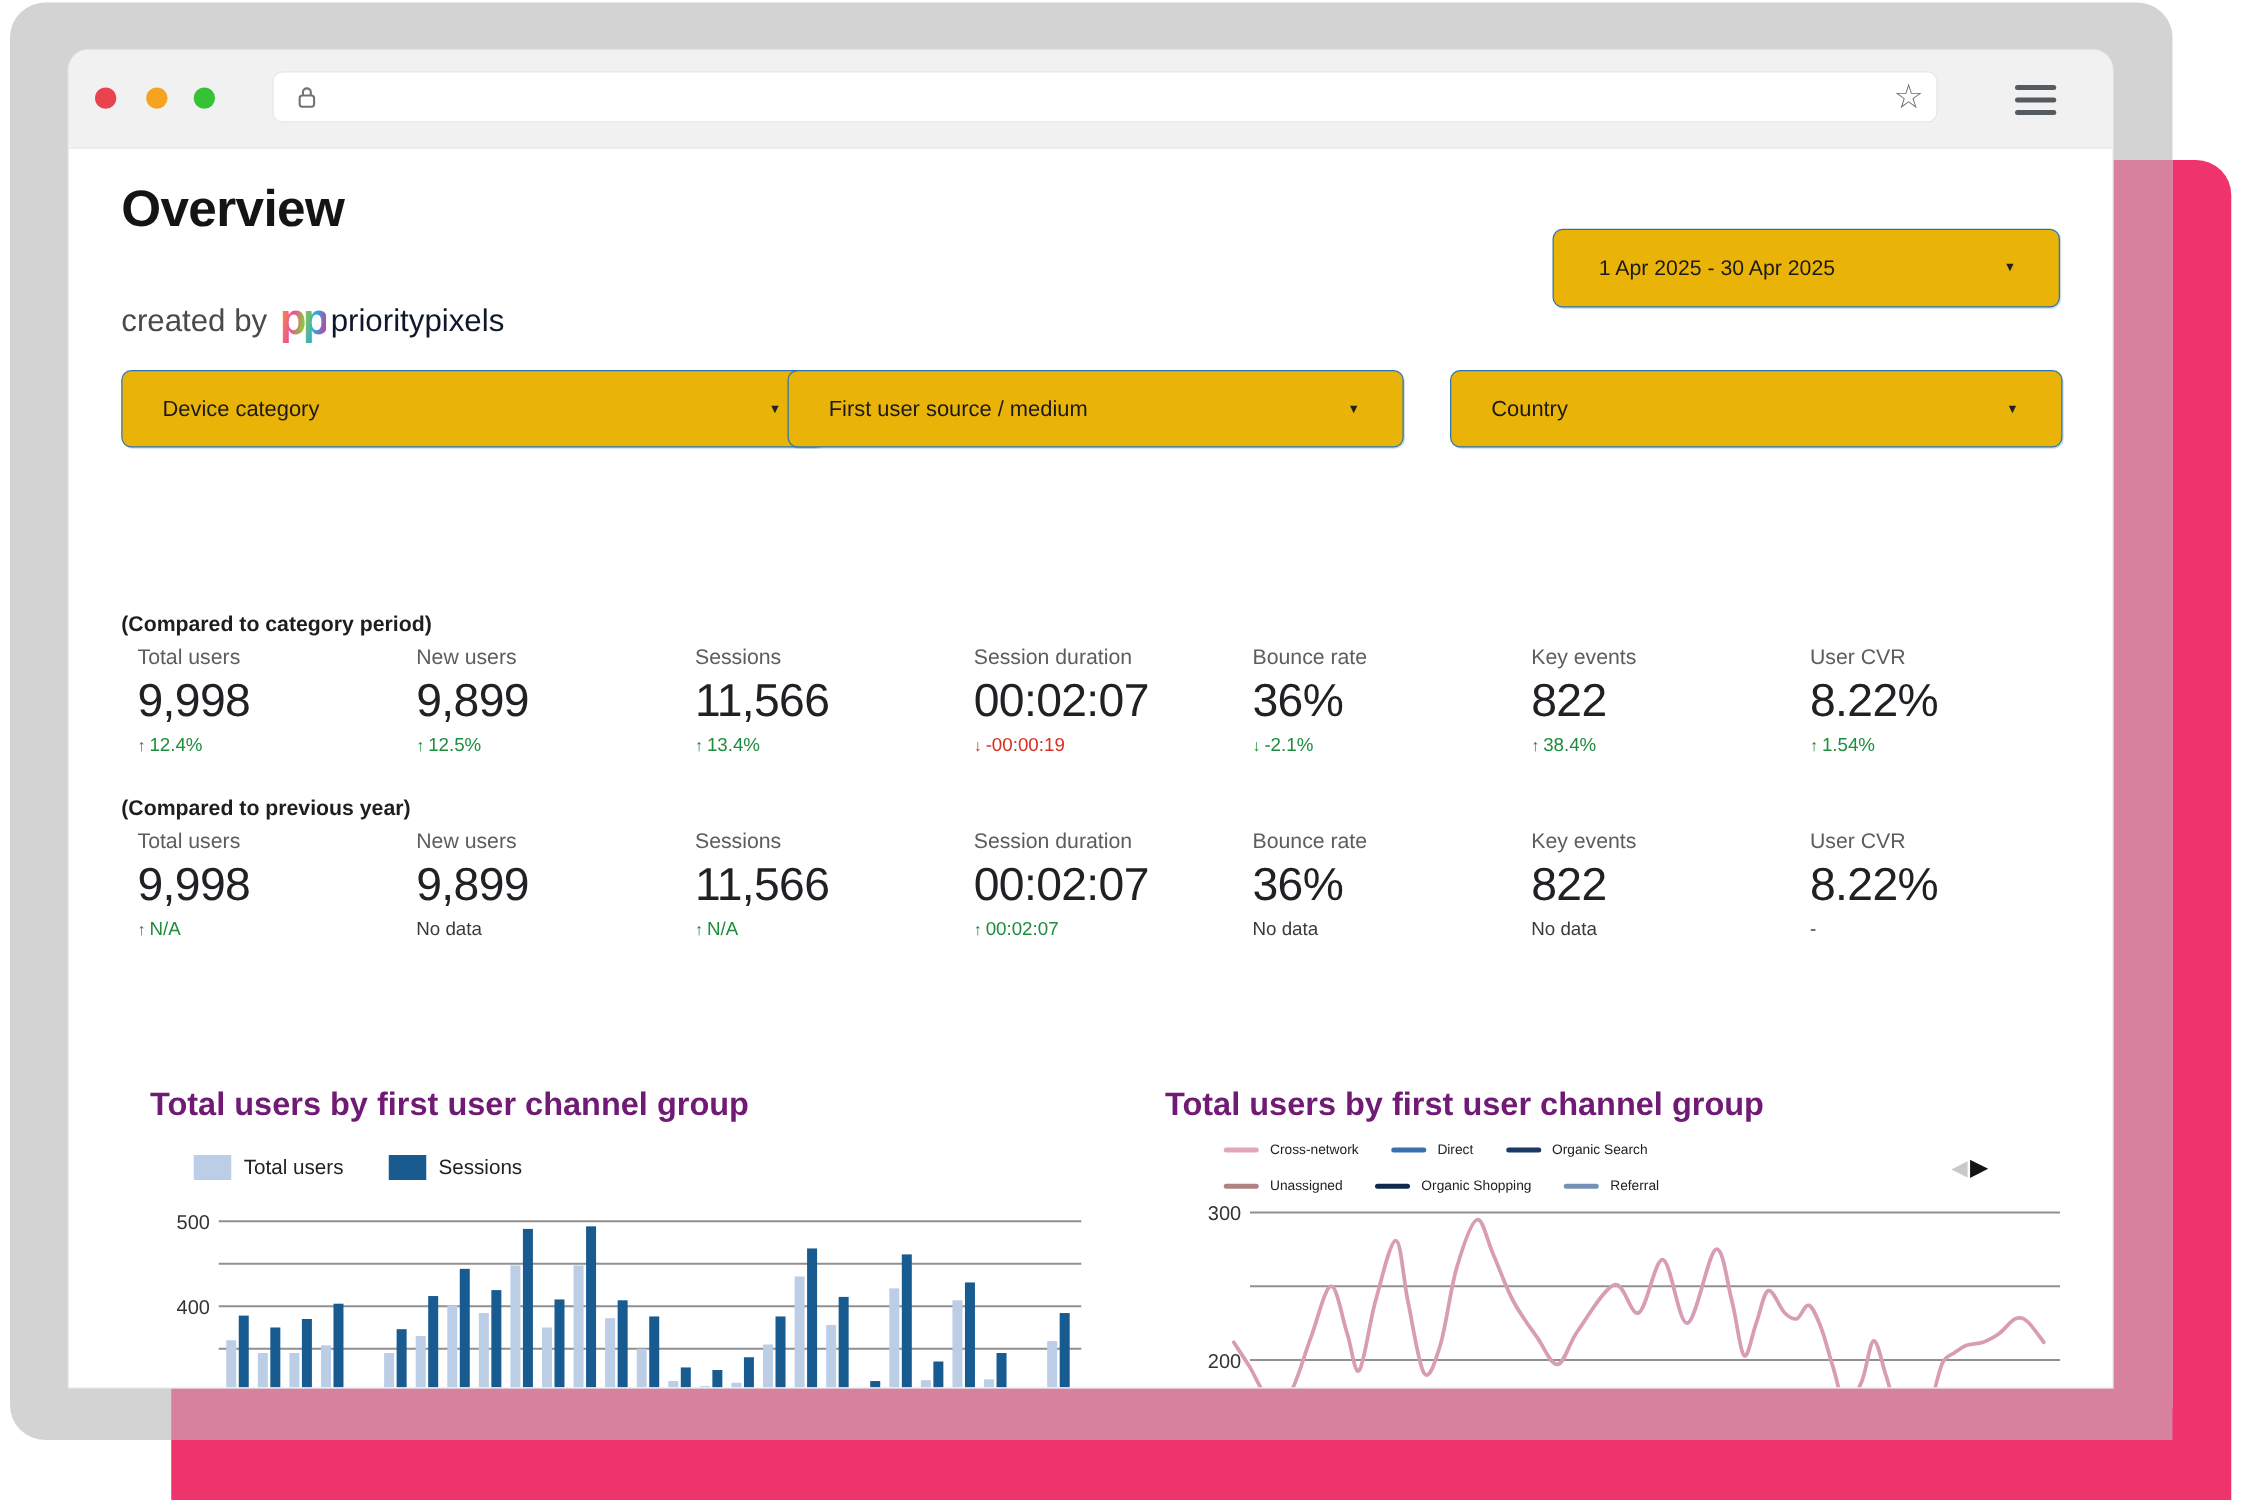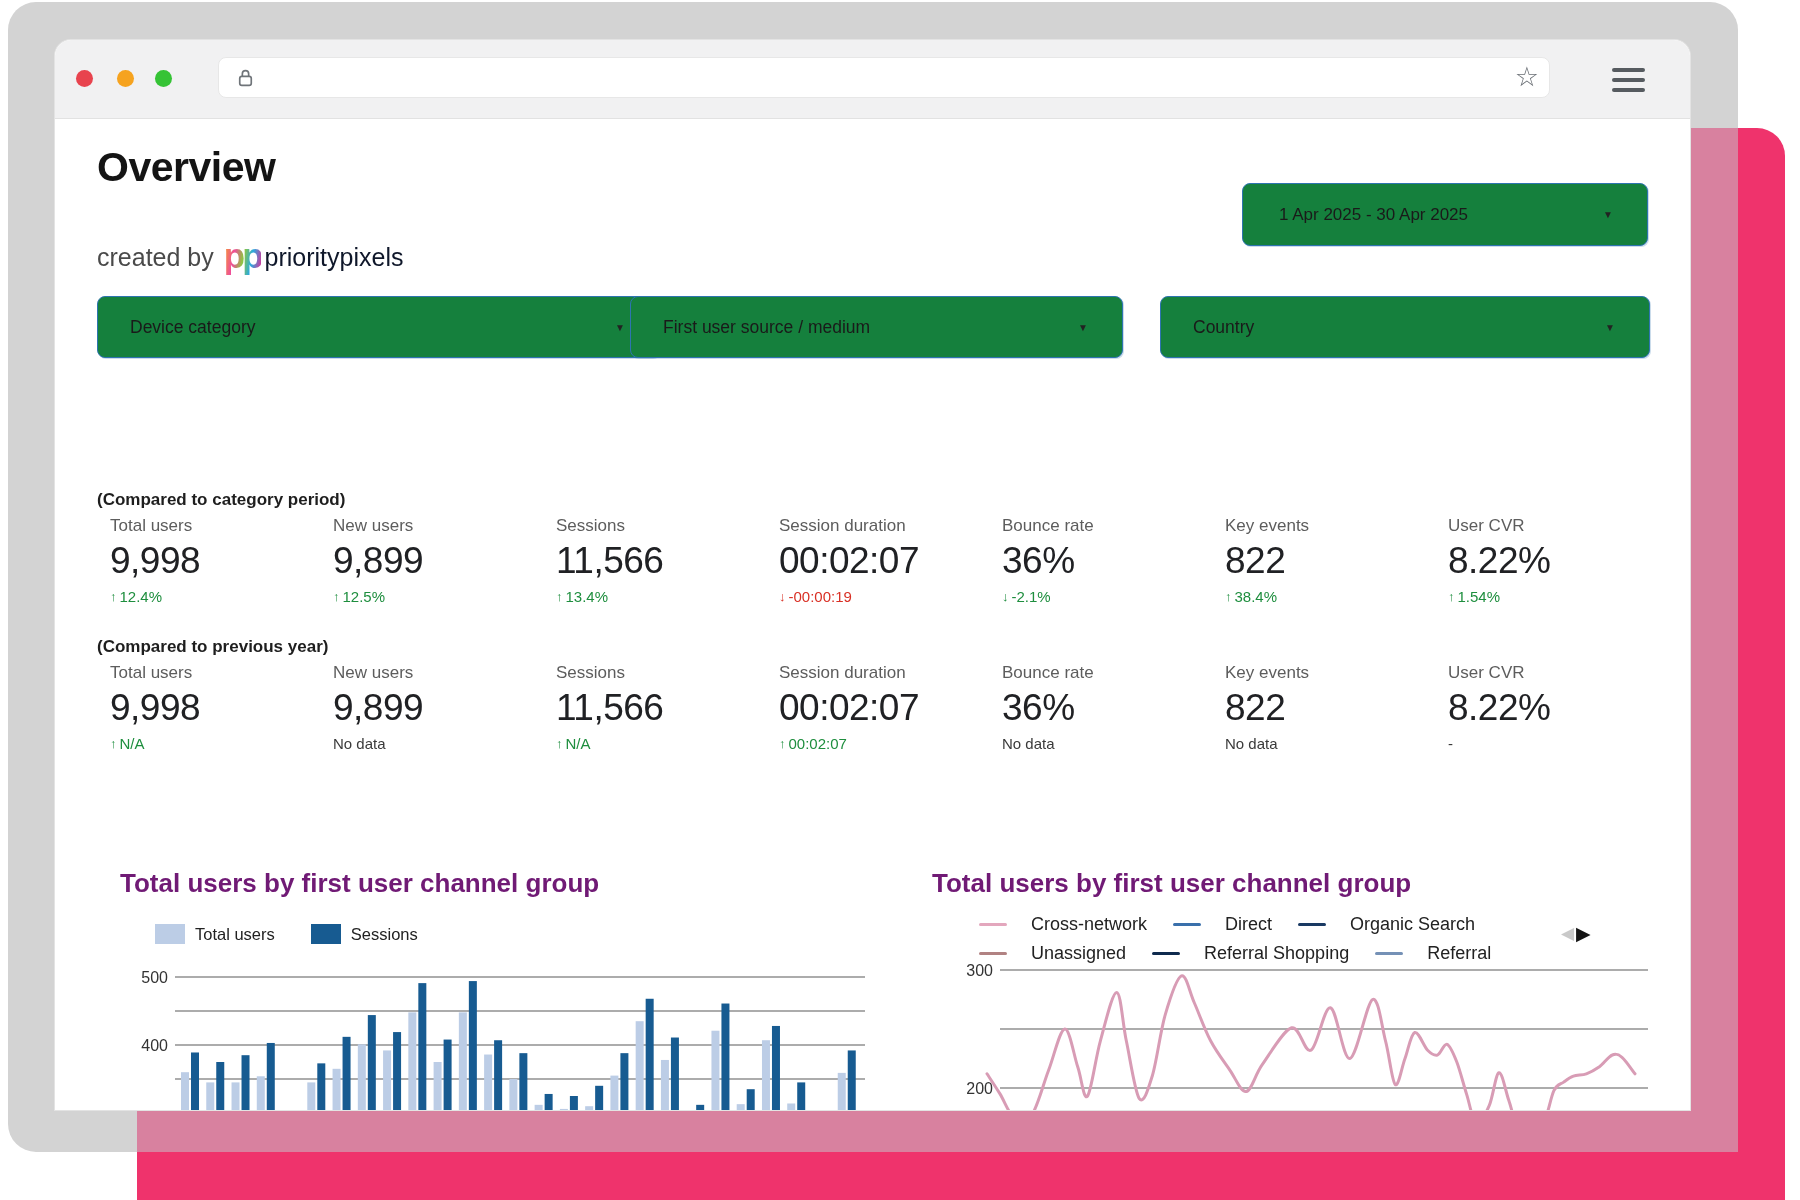--- a/index.html
+++ b/index.html
@@ -33,21 +33,21 @@
   
   .page-title{position:absolute;left:42px;top:104px;font-size:41px;font-weight:700;color:#141414;letter-spacing:-0.5px;}
   .byline{position:absolute;left:42px;top:194px;display:flex;align-items:baseline;font-size:25px;color:#4a4a4a;}
   .brand-logo{font-size:35px;font-weight:800;letter-spacing:-3px;margin:0 4px 0 10px;
       background:linear-gradient(100deg,#f6a71c 0%,#ee4d9b 30%,#8ec63f 52%,#29aae1 72%,#ec268f 100%);
       -webkit-background-clip:text;background-clip:text;color:transparent;position:relative;top:2px;}
   .brand-bold{font-weight:400;color:#0f172a;}
   .brand-light{color:#0f172a;}
 
   .select-box{position:absolute;box-sizing:border-box;border:1.5px solid #2e74b0;border-radius:8px;
-              background:#15803d;display:flex;align-items:center;cursor:pointer;
+              background:#eab308;display:flex;align-items:center;cursor:pointer;
               box-shadow:1px 1px 0 0 rgba(46,116,176,0.25);}
   .select-box .lbl{font-size:17.5px;color:#1a1a1a;margin-left:32px;}
   .select-box .caret{position:absolute;right:34px;font-size:10px;color:#222;}
   .date-select{left:1187px;top:143px;width:406px;height:63px;}
   .date-select .lbl{margin-left:36px;font-size:17px;}
   .f1{left:42px;top:256px;width:563px;height:62px;}
   .f2{left:575px;top:256px;width:493px;height:62px;}
   .f3{left:1105px;top:256px;width:490px;height:62px;}
 
   
@@ -60,21 +60,21 @@
   .m-delta.positive{color:#1e8e3e;}
   .m-delta.negative{color:#d93025;}
   .m-delta.neutral{color:#3a3a3a;}
 
   
   .chart-title{position:absolute;top:828px;font-size:26px;font-weight:700;color:#701a75;}
   .bar-legend{position:absolute;left:100px;top:884px;display:flex;align-items:center;gap:36px;}
   .bar-legend .item{display:flex;align-items:center;gap:10px;font-size:16.5px;color:#222;}
   .bar-legend .swatch{width:30px;height:20px;display:inline-block;}
   .line-legend-row{position:absolute;display:flex;align-items:center;gap:26px;}
-  .line-legend-row .item{display:flex;align-items:center;gap:24px;font-size:18px;color:#222;}
+  .line-legend-row .item{display:flex;align-items:center;gap:9px;font-size:11px;color:#222;}
   .line-legend-row .lswatch{width:28px;height:3.5px;border-radius:2px;display:inline-block;}
   .pager{position:absolute;left:1506px;top:882px;display:flex;align-items:center;gap:2px;}
   .pager .prev{font-size:17px;color:#c9c9c9;cursor:pointer;}
   .pager .next{font-size:19px;color:#141414;cursor:pointer;}
   svg text{font-family:"Liberation Sans", sans-serif;}
 </style>
 </head>
 <body>
 
 <div class="stage">
@@ -354,21 +354,21 @@
             <span>Organic Search</span>
           </span>
         </div>
       <div class="line-legend-row" id="line-legend-r2" style="left:924px;top:903px">
           <span class="item">
             <span class="lswatch" style="background: rgb(177, 130, 130);"></span>
             <span>Unassigned</span>
           </span>
           <span class="item">
             <span class="lswatch" style="background: rgb(15, 42, 78);"></span>
-            <span>Referral Shopping</span>
+            <span>Organic Shopping</span>
           </span>
           <span class="item">
             <span class="lswatch" style="background: rgb(117, 145, 182);"></span>
             <span>Referral</span>
           </span>
         </div>
       <div class="pager">
         <span class="prev">◀</span>
         <span class="next">▶</span>
       </div>

